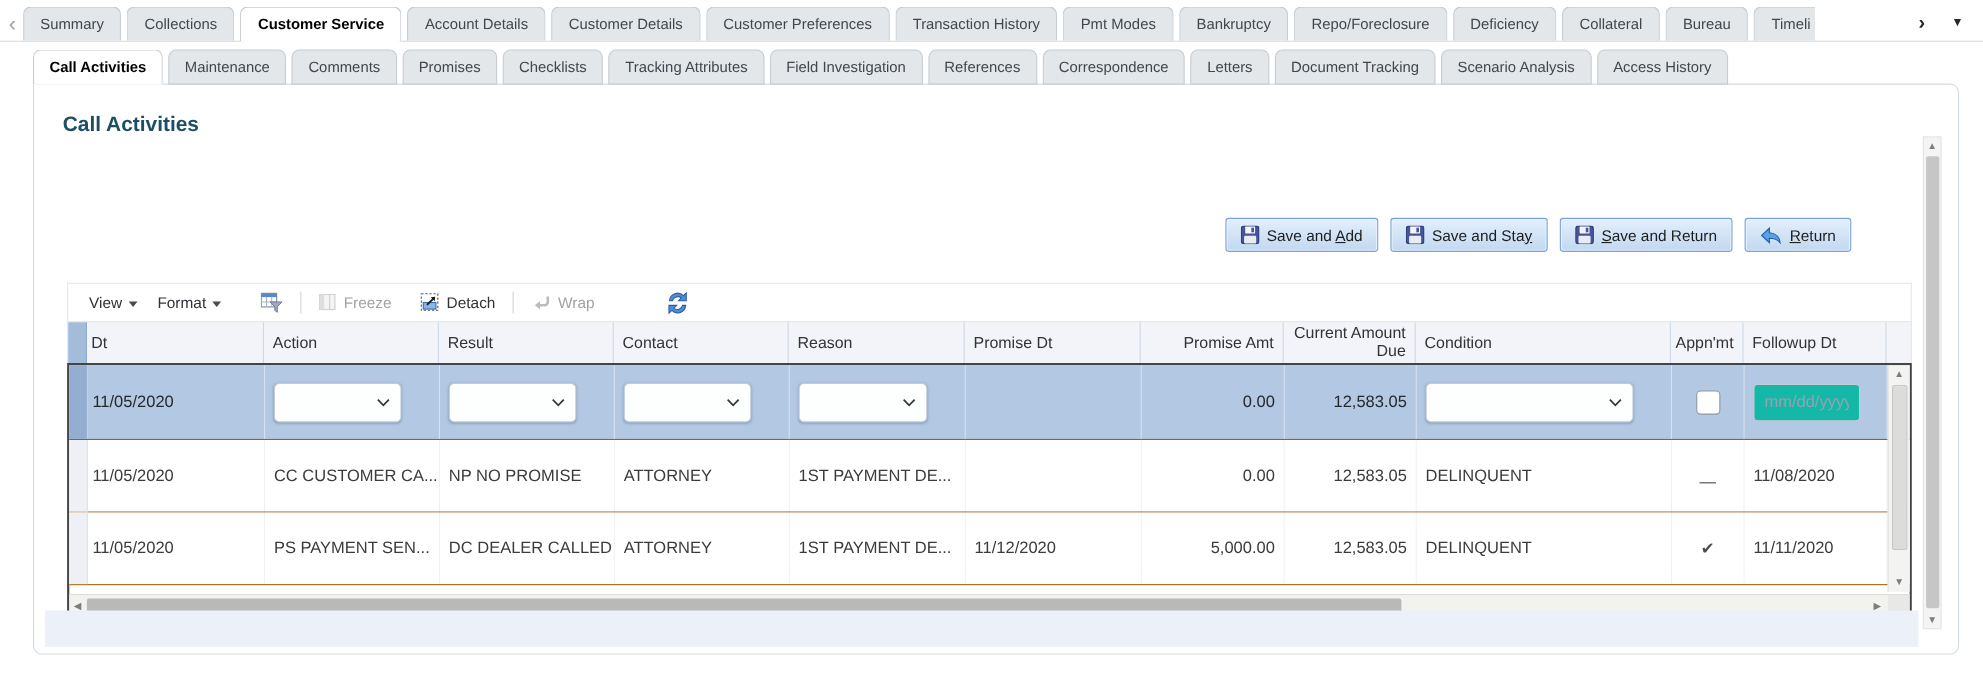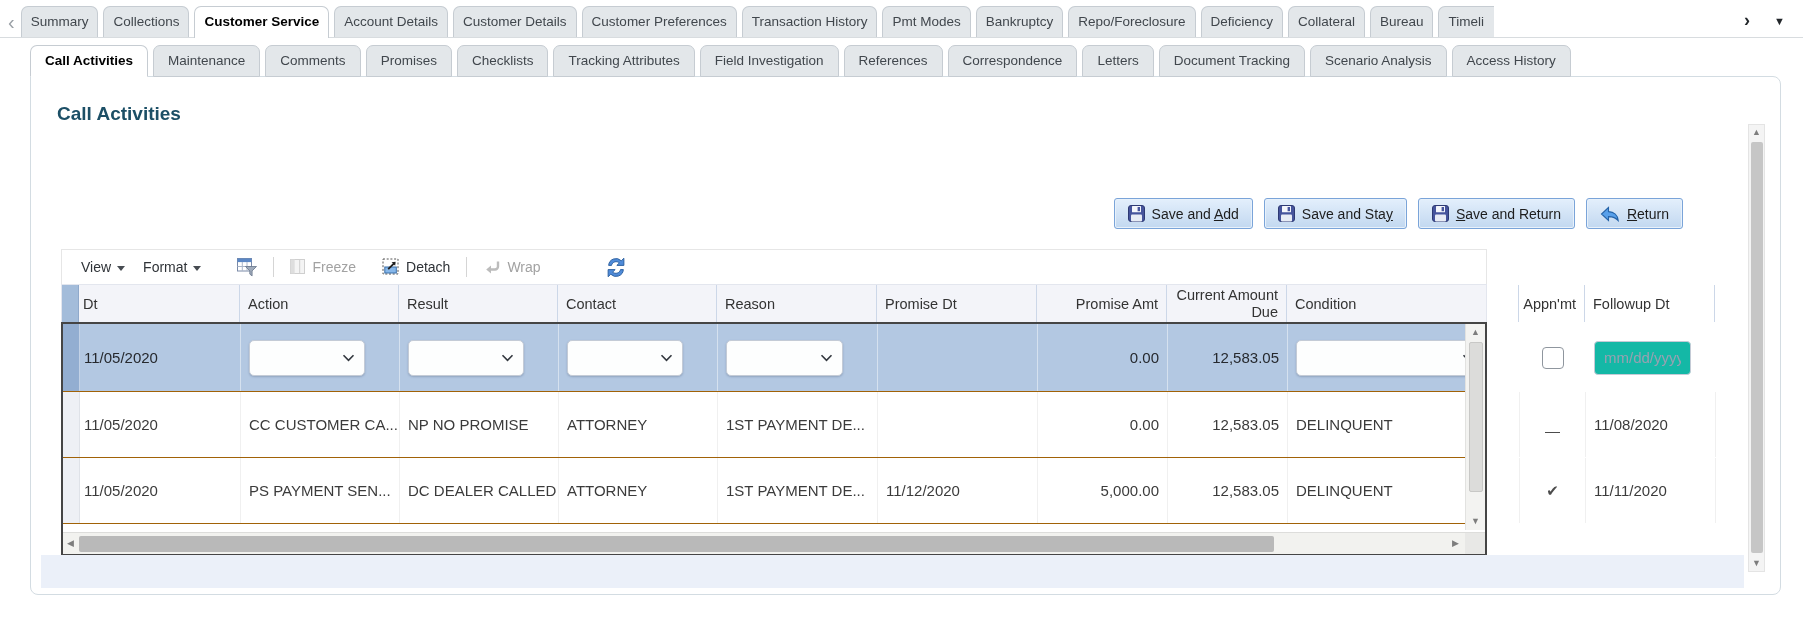--- a/index.html
+++ b/index.html
@@ -4,21 +4,21 @@
 <style>
   * { box-sizing: border-box; margin: 0; padding: 0; }
   html,body { width:1803px; height:622px; background:#fff; overflow:hidden;
     font-family:"Liberation Sans", sans-serif; color:#3b3b3b; }
 
   
   .top-tabbar { display:flex; align-items:flex-end; padding:5px 10px 0 6px;
     border-bottom:1px solid #d8dcdf; height:38px; white-space:nowrap; }
   .nav-scroll { color:#9aa0a6; font-size:20px; line-height:26px; padding:0 6px 2px 2px; cursor:pointer; }
   .tab { background:#e3e7ea; border:1px solid #c6ccd2; border-bottom:none;
-    border-radius:7px 7px 0 0; padding:7px 9px 8px; font-size:13.5px; color:#41474d;
+    border-radius:7px 7px 0 0; padding:7px 15px 8px; font-size:13.5px; color:#41474d;
     margin-right:5px; cursor:pointer; flex:0 0 auto; }
   .tab.active { background:#fff; color:#000; font-weight:bold; position:relative; z-index:2;
     border-color:#c6ccd2; box-shadow:0 1px 0 #fff; margin-bottom:-1px; padding-bottom:9px; }
   .tab.cut { flex:0 0 56px; overflow:hidden; border-radius:7px 0 0 0; border-right:none; margin-right:11px; }
   .nav-right { margin-left:auto; display:flex; align-items:center; gap:24px; padding:0 8px 6px 12px; }
   .nav-next { font-size:18px; font-weight:bold; color:#23272b; cursor:pointer; }
   .nav-menu { font-size:11px; color:#23272b; cursor:pointer; }
 
   
   .sub-tabbar { display:flex; margin:7px 0 -1px 30px; position:relative; z-index:2; white-space:nowrap; }
@@ -32,21 +32,21 @@
   .page-title { position:absolute; top:26px; left:26px; font-size:19px; font-weight:bold; color:#1c4f66; }
 
   
   .btn-row { position:absolute; top:102px; left:0; right:97px; display:flex; justify-content:flex-end; gap:11px; }
   .btn { display:flex; align-items:center; gap:7px; height:31px; padding:0 13px;
     background:linear-gradient(#e3effc,#c2d8f0); border:1px solid #7aa4d9; border-radius:3px;
     font-size:14px; color:#1d1d1d; cursor:pointer; box-shadow:0 0 0 1px #e8f1fa inset;margin-top:19px; }
   .btn .mn { text-decoration:underline; }
 
   
-  .grid-area { position:absolute; left:30px; top:172px; width:1426px; }
+  .grid-area { position:absolute; left:30px; top:180px; width:1677px; }
   .toolbar { display:flex; align-items:center; height:35px; border:1px solid #e6e6e6;
     border-bottom:none; padding-left:10px; font-size:14px; color:#2f3338; }
   .tb-item { display:flex; align-items:center; gap:6px; padding:0 9px; cursor:pointer; }
   .tb-item.disabled { color:#a2a2a2; cursor:default; }
   .caret { width:0; height:0; border-left:4px solid transparent; border-right:4px solid transparent;
     border-top:5px solid #474c52; margin-top:2px; }
   .tb-sep { width:1px; height:20px; background:#d5d5d5; margin:0 7px; }
   .tb-icon { display:inline-flex; }
 
   

